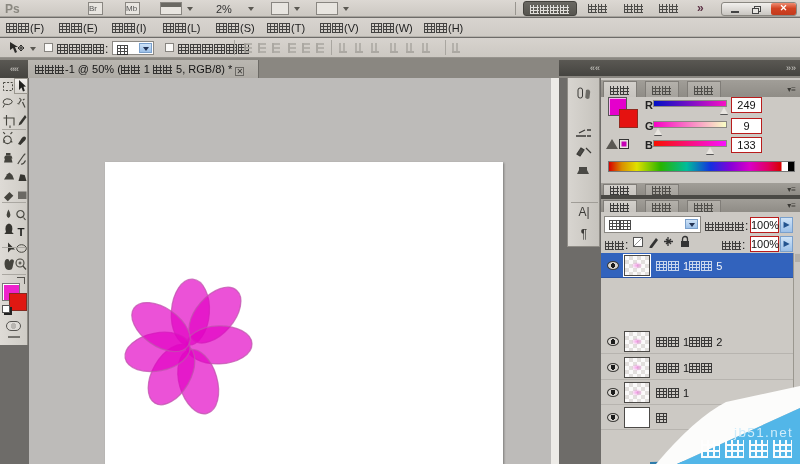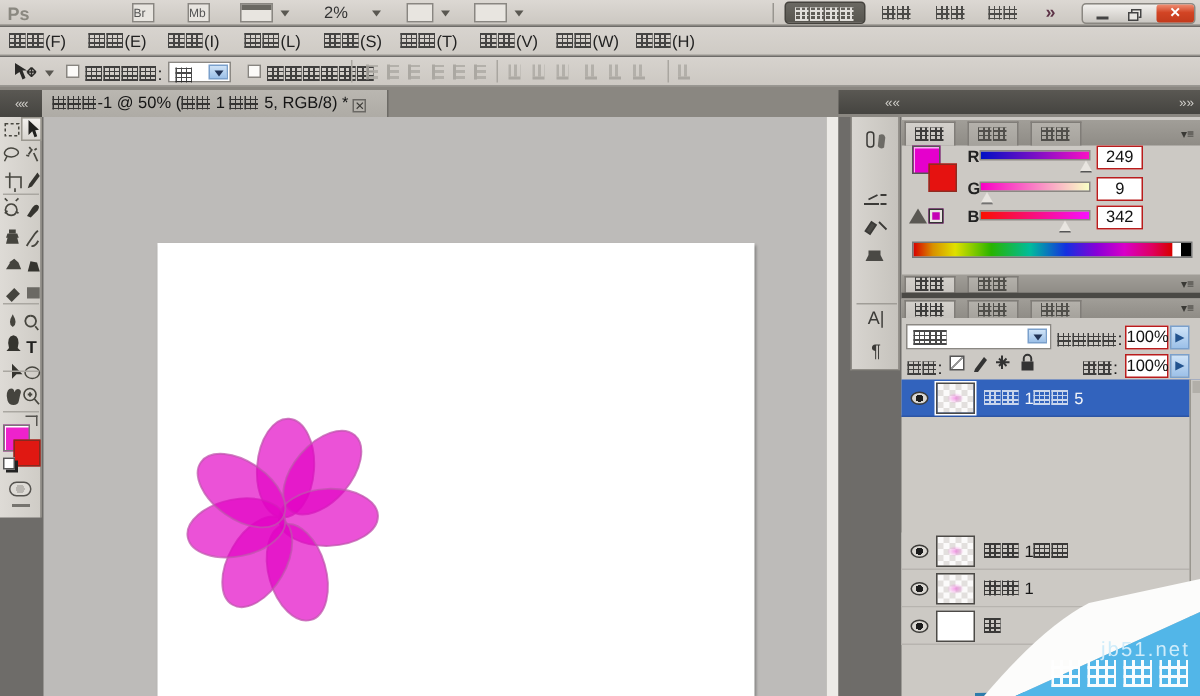--- a/index.html
+++ b/index.html
@@ -247,21 +247,21 @@
     <div class="ab" style="left:44px;top:42px;font-size:11px;font-weight:bold;color:#222">G</div>
     <div class="ab" style="left:52px;top:43px;width:74px;height:7px;border:1px solid #8b8883;background:linear-gradient(90deg,#f900c5,#f980c5,#f9ffc5)"></div>
     <div class="ab thmb" style="left:53px;top:50px"></div>
     <div class="vbox" style="left:130px;top:40px;width:31px">9</div>
 
     <div class="ab" style="left:5px;top:61px;width:0;height:0;border-left:6px solid transparent;border-right:6px solid transparent;border-bottom:10px solid #5a5853"></div>
     <div class="ab" style="left:18px;top:61px;width:10px;height:10px;background:#c500b5;border:1px solid #333;box-shadow:inset 0 0 0 1.5px #e8e5e0"></div>
     <div class="ab" style="left:44px;top:61px;font-size:11px;font-weight:bold;color:#222">B</div>
     <div class="ab" style="left:52px;top:62px;width:74px;height:7px;border:1px solid #8b8883;background:linear-gradient(90deg,#f91000,#f91080,#f910ff)"></div>
     <div class="ab thmb" style="left:105px;top:69px"></div>
-    <div class="vbox" style="left:130px;top:59px;width:31px">342</div>
+    <div class="vbox" style="left:130px;top:59px;width:31px">133</div>
 
     <div class="ab" style="left:7px;top:83px;width:187px;height:11px;border:1px solid #777;background:linear-gradient(90deg,#d80000,#d89000 7%,#e0e000 15%,#28b400 28%,#00bc9c 42%,#1430e0 55%,#8800d8 66%,#d800c8 76%,#e00060 86%,#d80000 93%,#fff 93.5%,#fff 96.5%,#000 96.5%)"></div>
 
     <div class="ptabs" style="top:105px;height:12px">
       <div class="ptab on" style="left:2px;height:11px;line-height:11px"><span class="cj s9"></span><span class="cj s9"></span></div>
       <div class="ptab" style="left:44px;height:11px;line-height:11px"><span class="cj s9"></span><span class="cj s9"></span></div>
       <div class="ab" style="right:4px;top:2px;color:#3a3935;font-size:8px">▾≡</div>
     </div>
     <div class="ab" style="left:0;top:117px;width:199px;height:4px;background:#4a4945"></div>
 
@@ -287,20 +287,25 @@
       </svg>
     <div class="ab" style="left:121px;top:160px"><span class="cj s9"></span><span class="cj s9"></span>:</div>
     <div class="vbox" style="left:149px;top:158px;width:29px">100%</div>
     <div class="bluebtn" style="left:179px;top:158px">▶</div>
 
     <div class="lrow sel" style="top:175px">
         <div class="eye"></div>
         <div class="thumb" style="box-shadow:0 0 0 1px #fff"></div>
         <div class="lname"><span class="cj"></span><span class="cj"></span> 1<span class="cj"></span><span class="cj"></span> 5</div>
       </div>
+    <div class="lrow" style="top:251px">
+        <div class="eye"></div>
+        <div class="thumb"></div>
+        <div class="lname"><span class="cj"></span><span class="cj"></span> 1<span class="cj"></span><span class="cj"></span> 2</div>
+      </div>
     <div class="lrow" style="top:277px">
         <div class="eye"></div>
         <div class="thumb"></div>
         <div class="lname"><span class="cj"></span><span class="cj"></span> 1<span class="cj"></span><span class="cj"></span></div>
       </div>
     <div class="lrow" style="top:302px">
         <div class="eye"></div>
         <div class="thumb"></div>
         <div class="lname"><span class="cj"></span><span class="cj"></span> 1</div>
       </div>

